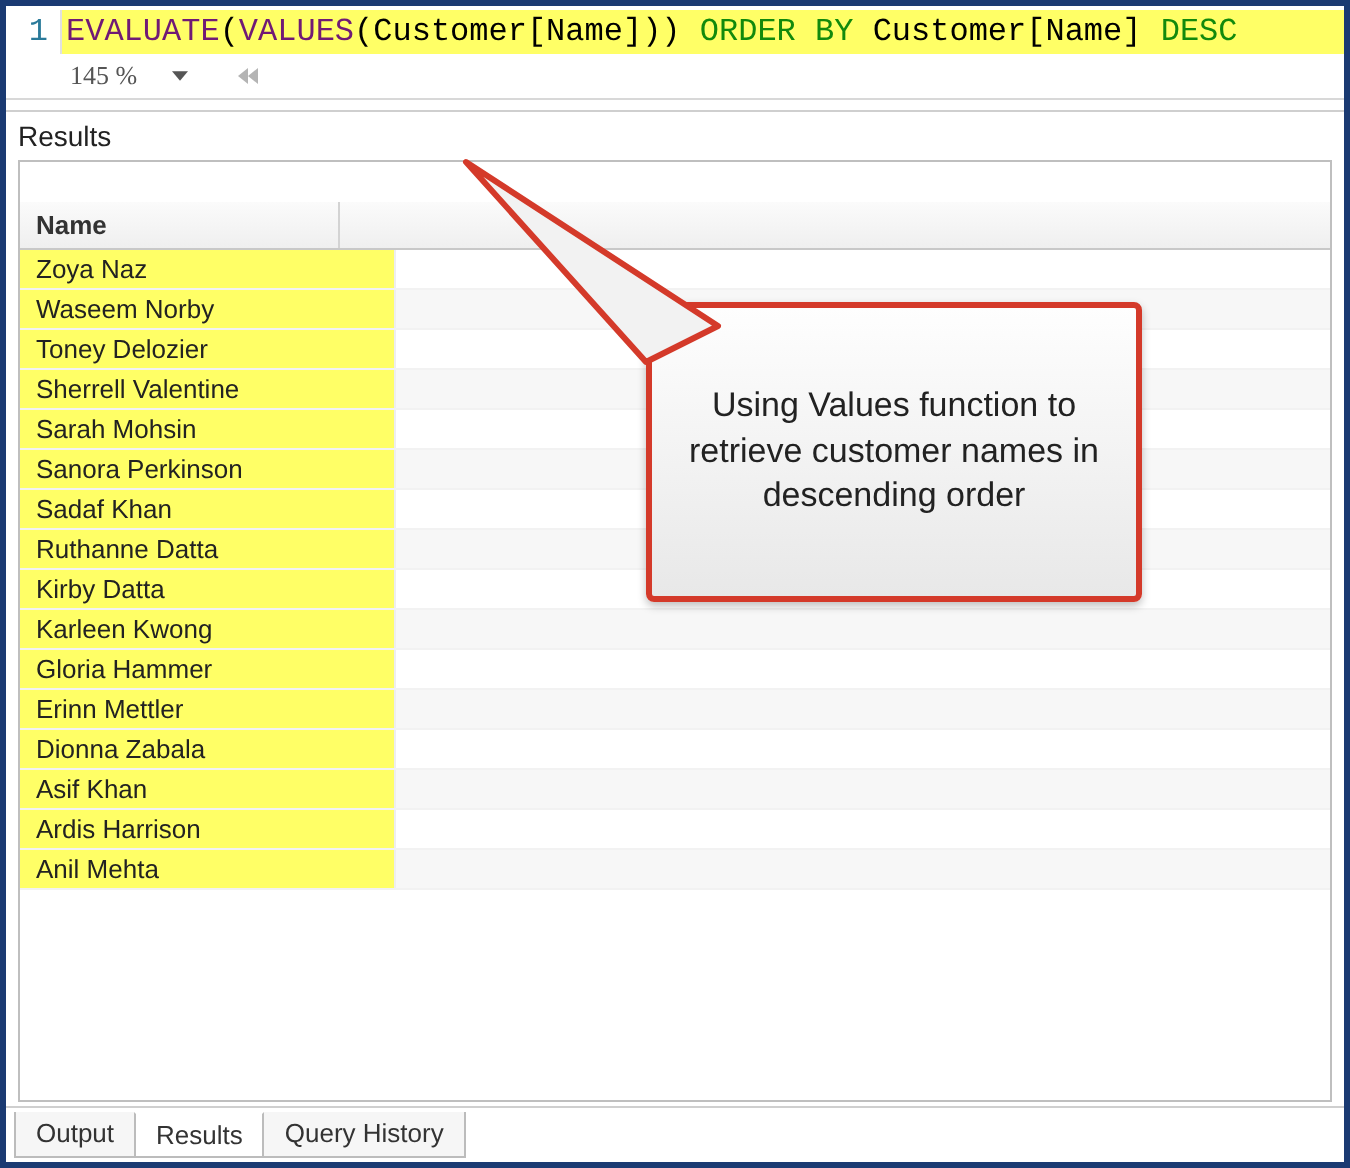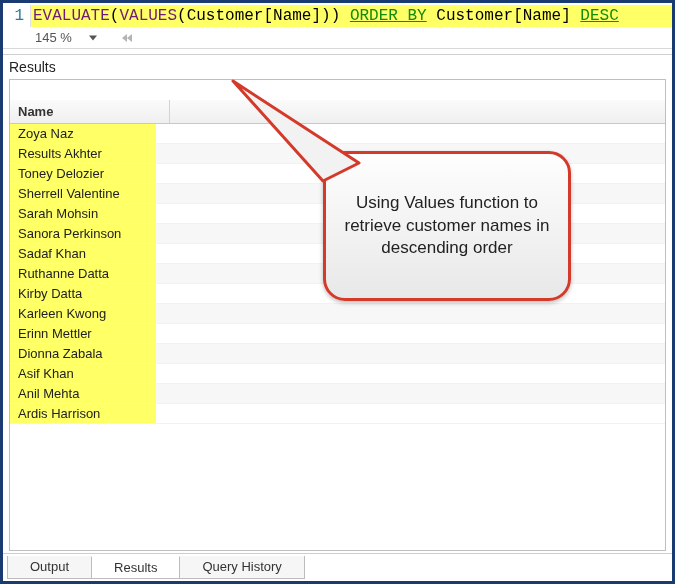--- a/index.html
+++ b/index.html
@@ -4,46 +4,46 @@
 <style>
   * { box-sizing: border-box; margin: 0; padding: 0; }
   html, body { width: 675px; height: 584px; font-family: "Segoe UI", Tahoma, sans-serif; font-size: 12px; background: #fff; }
   .frame { width: 675px; height: 584px; border: 3px solid #1a3a72; background: #fff; display: flex; flex-direction: column; position: relative; overflow: hidden; }
 
   .editor-area { padding: 2px 0 0 0; background: #fff; }
   .editor-row { display: flex; align-items: stretch; font-family: "Courier New", monospace; font-size: 16px; line-height: 22px; }
   .gutter { width: 28px; text-align: right; padding-right: 6px; color: #2a7a9a; background: #fff; border-right: 1px solid #e0e0e0; }
   .code-line { flex: 1; background: #ffff66; padding: 0 2px; white-space: nowrap; }
   .kw-blue { color: #701a75; }
-  .kw-green { color: #128a0c; text-decoration: underline; }
+  .kw-green { color: #128a0c; }
   .plain { color: #000; }
 
-  .zoom-row { display: flex; align-items: center; padding: 3px 8px 3px 32px; font-size: 13px; color: #555; gap: 15px; }
+  .zoom-row { display: flex; align-items: center; padding: 3px 8px 3px 32px; font-size: 13px; color: #555; gap: 15px; font-family: Liberation Serif, serif; }
   .zoom-row .dd { width: 12px; height: 12px; display: inline-flex; align-items: center; justify-content: center; }
   .zoom-row .dd svg { width: 8px; height: 6px; }
   .zoom-row .rew { width: 14px; height: 14px; display: inline-flex; align-items: center; justify-content: center; opacity: .55; margin-left: 6px; }
 
   .divider { height: 6px; background: #fff; border-top: 1px solid #d8d8d8; }
 
   .results-panel { flex: 1; display: flex; flex-direction: column; border-top: 1px solid #cfcfcf; min-height: 0; }
   .results-header { padding: 4px 6px 2px 6px; font-size: 14px; color: #222; }
   .grid-wrap { margin: 2px 6px 2px 6px; border: 1px solid #bfbfbf; flex: 1; overflow: hidden; display: flex; flex-direction: column; min-height: 0; position: relative; }
   .grid-header { background: linear-gradient(#fbfbfb,#efefef); border-bottom: 1px solid #c8c8c8; display: flex; margin-top: 20px; }
   .grid-header .col { padding: 4px 8px; font-weight: 700; color: #333; border-right: 1px solid #d3d3d3; width: 160px; font-size: 13px; }
   .grid-body { flex: 1; overflow: auto; }
   .grid-row { display: flex; border-bottom: 1px solid #f2f2f2; }
   .grid-row:nth-child(even) { background: #f7f7f7; }
-  .cell-name { width: 146px; padding: 2px 8px; background: #ffff66; color: #222; font-size: 13px; border-right: 1px solid #eee; }
+  .cell-name { width: 188px; padding: 2px 8px; background: #ffff66; color: #222; font-size: 13px; border-right: 1px solid #eee; }
 
   .tabs { display: flex; border-top: 1px solid #cfcfcf; background: #fff; padding: 2px 4px; gap: 0; }
-  .tab { padding: 3px 22px; font-size: 13px; color: #333; border: 1px solid #bcbcbc; border-top: none; background: #f6f6f6; margin-right: -1px; }
+  .tab { padding: 3px 10px; font-size: 13px; color: #333; border: 1px solid #bcbcbc; border-top: none; background: #f6f6f6; margin-right: -1px; }
   .tab.active { background: #fff; border-top: 1px solid #fff; position: relative; z-index: 1; }
 
   .callout { position: absolute; left: 320px; top: 148px; width: 248px; height: 150px; }
-  .bubble { width: 248px; height: 150px; border: 3px solid #d43a2a; border-radius: 22px; background: linear-gradient(#fefefe,#e8e8e8); box-shadow: 0 2px 4px rgba(0,0,0,.25); display: flex; align-items: center; padding: 14px 18px; text-align: center; font-size: 17px; color: #222; line-height: 1.35; }
+  .bubble { width: 248px; height: 150px; border: 3px solid #d43a2a; border-radius: 4px; background: linear-gradient(#fefefe,#e8e8e8); box-shadow: 0 2px 4px rgba(0,0,0,.25); display: flex; align-items: center; padding: 14px 18px; text-align: center; font-size: 17px; color: #222; line-height: 1.35; }
   .pointer { position: absolute; left: -92px; top: -72px; }
 </style>
 </head>
 <body>
 
 <div class="frame">
 
   <div class="editor-area">
     <div class="editor-row">
       <div class="gutter">1</div>
@@ -70,21 +70,21 @@
     <div class="results-header">Results</div>
     <div class="grid-wrap">
       <div class="grid-header">
         <div class="col">Name</div>
       </div>
       <div class="grid-body">
         <div class="grid-row">
             <div class="cell-name">Zoya Naz</div>
           </div>
         <div class="grid-row">
-            <div class="cell-name">Results Akhter</div>
+            <div class="cell-name">Waseem Norby</div>
           </div>
         <div class="grid-row">
             <div class="cell-name">Toney Delozier</div>
           </div>
         <div class="grid-row">
             <div class="cell-name">Sherrell Valentine</div>
           </div>
         <div class="grid-row">
             <div class="cell-name">Sarah Mohsin</div>
           </div>
@@ -97,33 +97,36 @@
         <div class="grid-row">
             <div class="cell-name">Ruthanne Datta</div>
           </div>
         <div class="grid-row">
             <div class="cell-name">Kirby Datta</div>
           </div>
         <div class="grid-row">
             <div class="cell-name">Karleen Kwong</div>
           </div>
         <div class="grid-row">
+            <div class="cell-name">Gloria Hammer</div>
+          </div>
+        <div class="grid-row">
             <div class="cell-name">Erinn Mettler</div>
           </div>
         <div class="grid-row">
             <div class="cell-name">Dionna Zabala</div>
           </div>
         <div class="grid-row">
             <div class="cell-name">Asif Khan</div>
           </div>
         <div class="grid-row">
-            <div class="cell-name">Anil Mehta</div>
+            <div class="cell-name">Ardis Harrison</div>
           </div>
         <div class="grid-row">
-            <div class="cell-name">Ardis Harrison</div>
+            <div class="cell-name">Anil Mehta</div>
           </div>
       </div>
     </div>
 
     <div class="tabs">
       <div class="tab">Output</div>
       <div class="tab active">Results</div>
       <div class="tab">Query History</div>
     </div>
   </div>

